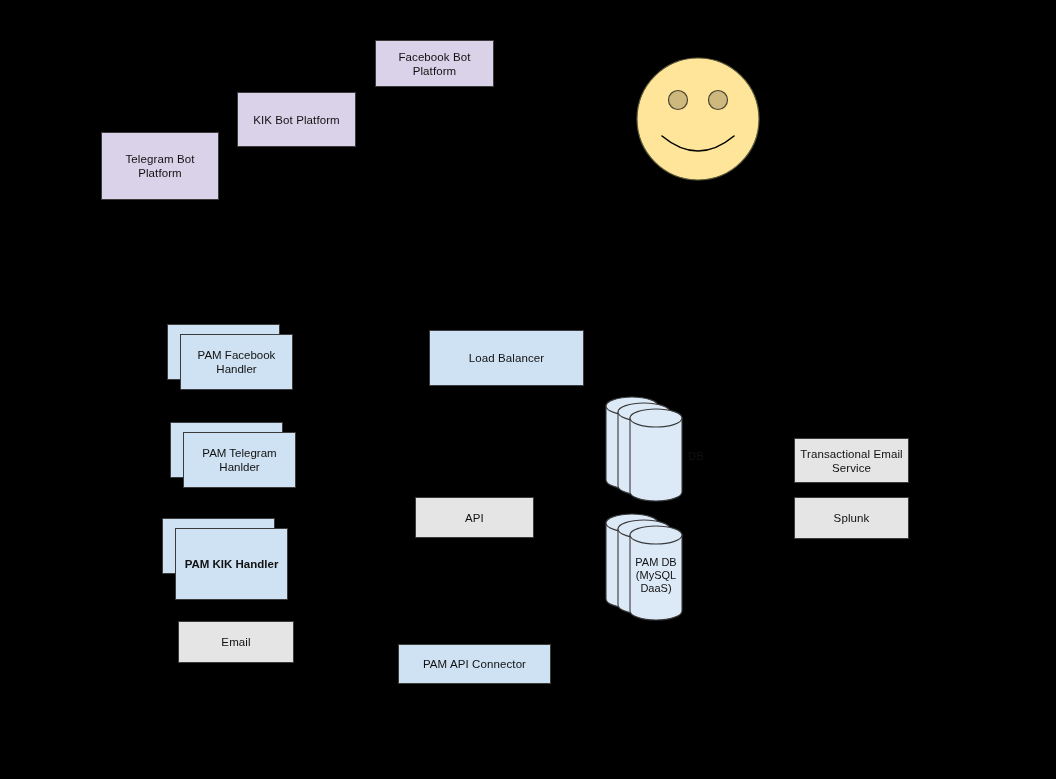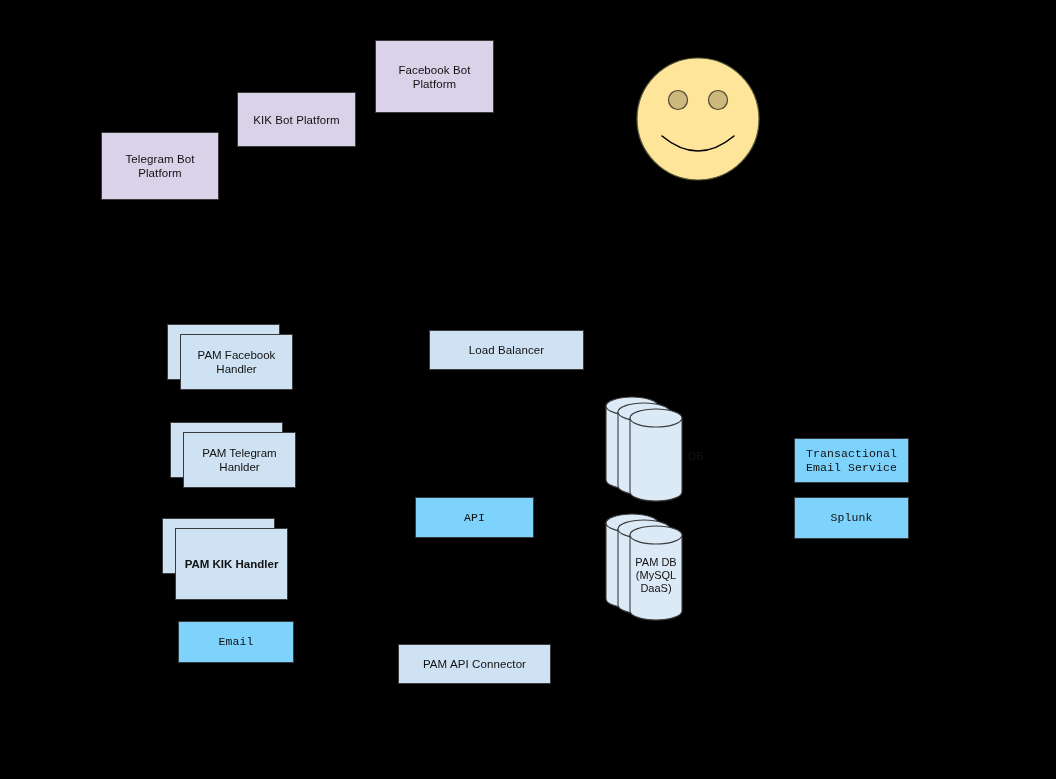--- a/index.html
+++ b/index.html
@@ -26,21 +26,21 @@
     justify-content: center;
     text-align: center;
     color: #111111;
     font-size: 11.5px;
     line-height: 14px;
     letter-spacing: 0.1px;
     padding: 2px 4px;
   }
   .purple { background: #d9d2e9; border-color: #3b3b3b; }
   .blue   { background: #cfe2f3; border-color: #3b3b3b; }
-  .green  { background: #7dd3fc; border-color: #3b3b3b; font-family: Liberation Mono, monospace; }
+  .green  { background: #e5e5e5; border-color: #3b3b3b; }
 
   
   .stack { position: absolute; margin-top: 24px; }
   .stack .layer-back {
     position: absolute;
     box-sizing: border-box;
     background: #cfe2f3;
     border: 1px solid #3b3b3b;
     left: 0; top: 0;
   }
@@ -78,21 +78,21 @@
 </style>
 </head>
 <body>
 
 <div id="canvas">
 
   <div class="node purple" style="left:101px; top:132px; width:118px; height:68px;">Telegram Bot Platform</div>
 
   <div class="node purple" style="left:237px; top:92px; width:119px; height:55px;">KIK Bot Platform</div>
 
-  <div class="node purple" style="left:375px; top:40px; width:119px; height:73px;">Facebook Bot Platform</div>
+  <div class="node purple" style="left:375px; top:40px; width:119px; height:47px;">Facebook Bot Platform</div>
 
   <div class="smiley" style="left:635px; top:56px;">
     <svg width="126" height="126" viewBox="0 0 126 126">
       <circle cx="63" cy="63" r="61" fill="#ffe599" stroke="#5c5c3d" stroke-width="1.2"></circle>
       <circle cx="43" cy="44" r="9.5" fill="#cdb87e" stroke="#4d4431" stroke-width="1.2"></circle>
       <circle cx="83" cy="44" r="9.5" fill="#cdb87e" stroke="#4d4431" stroke-width="1.2"></circle>
       <path d="M 27 80 Q 63 110 99 80" fill="none" stroke="#000000" stroke-width="1.6" stroke-linecap="round"></path>
     </svg>
   </div>
 
@@ -106,21 +106,21 @@
     <div class="layer-front" style="left:13px; top:10px; width:113px; height:56px;">PAM Telegram Hanlder</div>
   </div>
 
   <div class="stack" style="left:162px; top:494px; width:126px; height:66px;">
     <div class="layer-back" style="width:113px; height:56px;"></div>
     <div class="layer-front" style="left:13px; top:10px; width:113px; height:72px;font-weight:bold;">PAM KIK Handler</div>
   </div>
 
   <div class="node green" style="left:178px; top:621px; width:116px; height:42px;">Email</div>
 
-  <div class="node blue" style="left:429px; top:330px; width:155px; height:40px;">Load Balancer</div>
+  <div class="node blue" style="left:429px; top:330px; width:155px; height:56px;">Load Balancer</div>
 
   <div class="node green" style="left:415px; top:497px; width:119px; height:41px;">API</div>
 
   <div class="node blue" style="left:398px; top:644px; width:153px; height:40px;">PAM API Connector</div>
 
   <div class="db-stack" style="left:604px; top:392px;">
     <svg width="104" height="110" viewBox="0 0 104 110">
       <g stroke="#3b3b3b" stroke-width="1.1" fill="#dce9f7">
 
         <path d="M 2 14 L 2 88 A 26 9 0 0 0 54 88 L 54 14 Z"></path>

